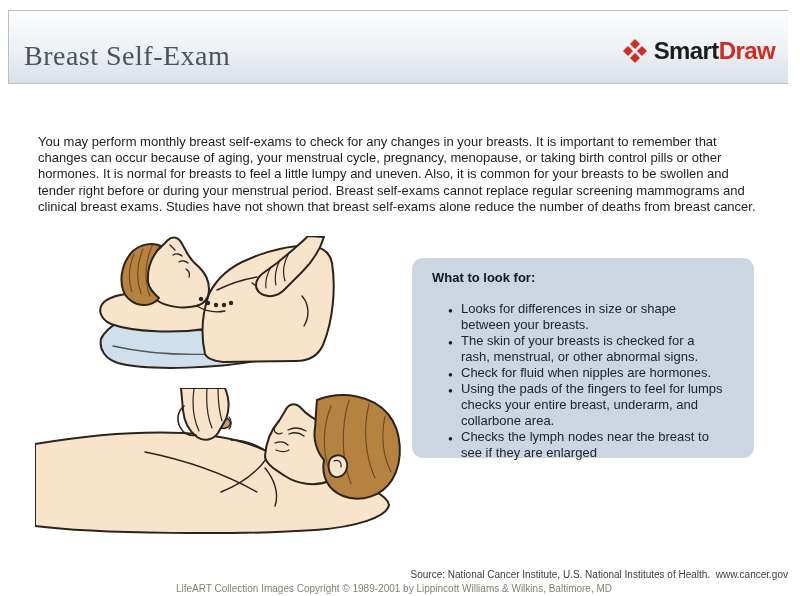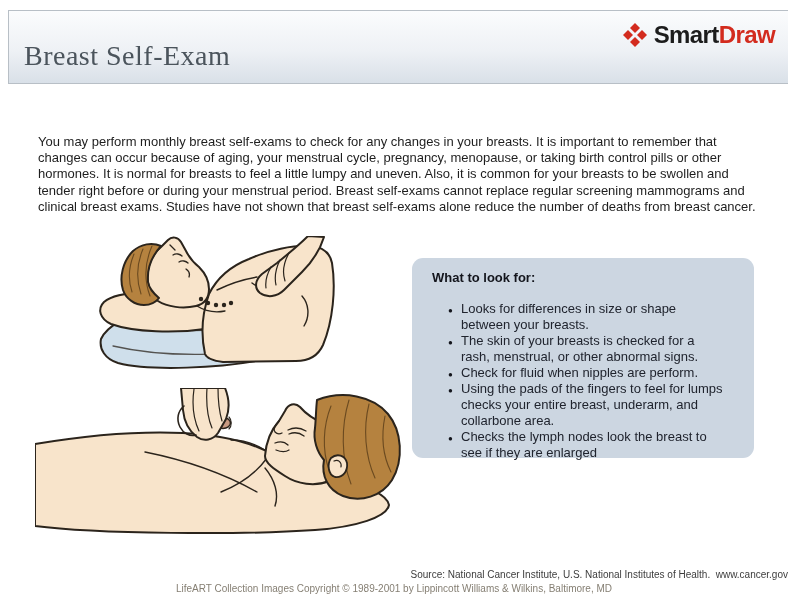--- a/index.html
+++ b/index.html
@@ -20,21 +20,21 @@
   .header{
     position:absolute;left:8px;top:10px;width:782px;height:74px;box-sizing:border-box;
     border:1px solid var(--header-border);
     background:linear-gradient(180deg,#fbfcfd 0%,#eef1f5 55%,#d9e0e8 100%);
   }
   .header-title{
     position:absolute;left:15px;top:30px;margin:0;
     font-family:"Liberation Serif", serif;font-weight:400;
     font-size:28px;line-height:1.1;color:#4b545c;letter-spacing:0.5px;
   }
-  .logo{position:absolute;right:14px;top:12px;display:flex;align-items:center;gap:7px;}
+  .logo{position:absolute;right:14px;top:28px;display:flex;align-items:center;gap:7px;}
   .logo-icon{width:24px;height:24px;display:block;}
   .logo-text{font-size:24px;font-weight:700;letter-spacing:-0.6px;color:#1c1c1c;line-height:1;}
   .logo-draw{color:var(--logo-red);}
   
   .intro{
     position:absolute;left:38px;top:121px;width:730px;
     font-size:13px;line-height:16.2px;color:#1e1e1e;
   }
   
   .lookfor{
@@ -137,22 +137,22 @@
       <path d="M 296,70 C 302,65 310,67 312,75 C 313,83 308,90 300,89 C 293,87 292,76 296,70 Z" fill="#f8e4cb" stroke="#2b241c" stroke-width="1.8"></path>
       <path d="M 299,73 C 303,71 307,74 306,79" fill="none" stroke="#2b241c" stroke-width="1.2"></path>
     </g>
   </svg>
 
   <div class="lookfor">
     <p class="lookfor-heading">What to look for:</p>
     <ul class="lookfor-list">
       <li>Looks for differences in size or shape between your breasts.</li>
       <li>The skin of your breasts is checked for a rash, menstrual, or other abnormal signs.</li>
-      <li>Check for fluid when nipples are perform.</li>
+      <li>Check for fluid when nipples are hormones.</li>
       <li>Using the pads of the fingers to feel for lumps checks your entire breast, underarm, and collarbone area.</li>
-      <li>Checks the lymph nodes look the breast to see if they are enlarged</li>
+      <li>Checks the lymph nodes near the breast to see if they are enlarged</li>
     </ul>
   </div>
 
   <div class="footer-source">Source: National Cancer Institute, U.S. National Institutes of Health.&nbsp; www.cancer.gov</div>
   <div class="footer-copyright">LifeART Collection Images Copyright © 1989-2001 by Lippincott Williams &amp; Wilkins, Baltimore, MD</div>
 
 </div>
 
 </body></html>

